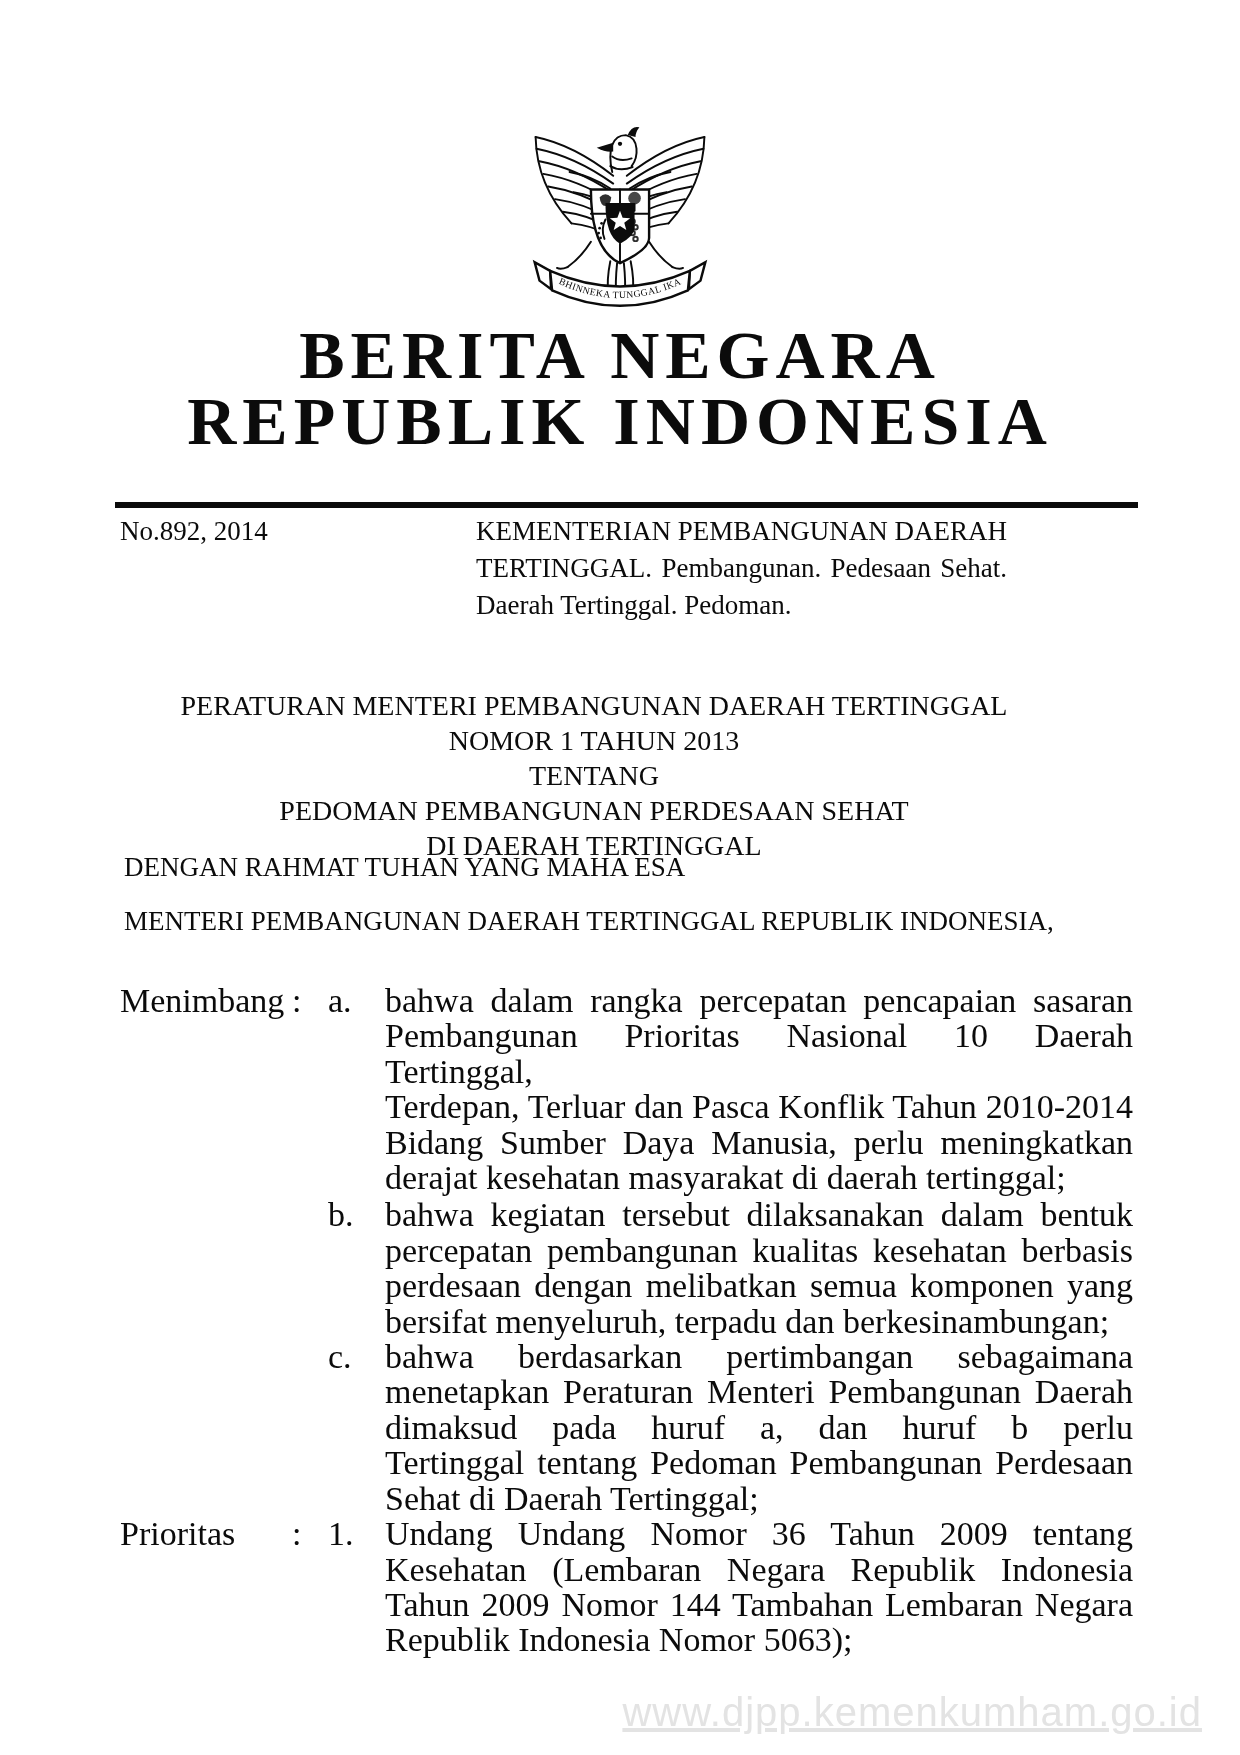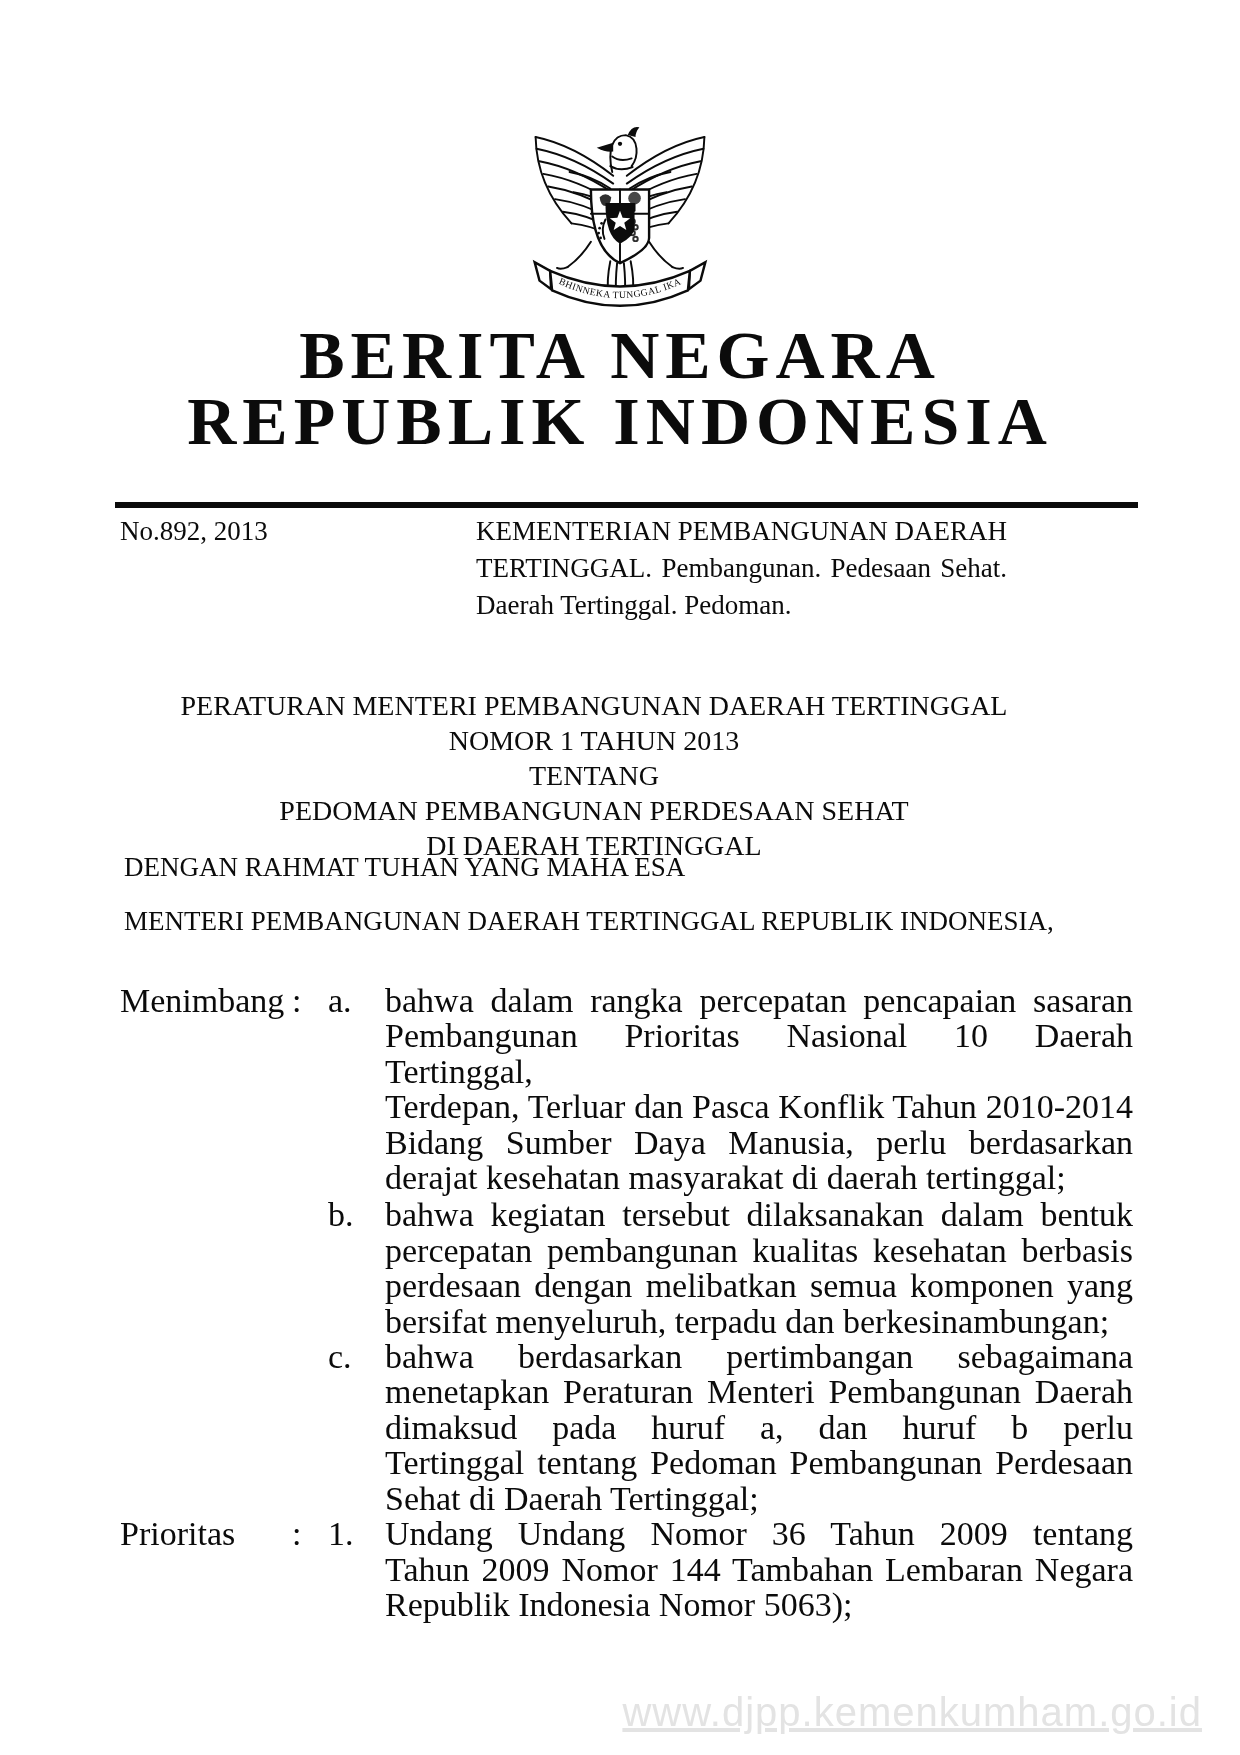--- a/index.html
+++ b/index.html
@@ -139,21 +139,21 @@
         </text>
       </g>
     </svg>
   </div>
 
   <div class="masthead-line mh1">BERITA NEGARA</div>
   <div class="masthead-line mh2">REPUBLIK INDONESIA</div>
   <div class="rule"></div>
 
   <div class="gazette">
-    <div class="gazette-no">No.892, 2013</div>
+    <div class="gazette-no">No.892, 2014</div>
     <div class="gazette-subject">
       <div class="jl">KEMENTERIAN PEMBANGUNAN DAERAH</div>
       <div class="jl">TERTINGGAL. Pembangunan. Pedesaan Sehat.</div>
       <div class="ll">Daerah Tertinggal. Pedoman.</div>
     </div>
   </div>
 
   <div class="doc-title">
     <div>PERATURAN MENTERI PEMBANGUNAN DAERAH TERTINGGAL</div>
     <div>NOMOR 1 TAHUN 2013</div>
@@ -168,21 +168,21 @@
   <div class="body-block">
 
     <div class="item-row">
       <div class="cell-label">Menimbang</div>
       <div class="cell-sep">:</div>
       <div class="cell-marker">a.</div>
       <div class="cell-text">
         <div class="jl">bahwa dalam rangka percepatan pencapaian sasaran</div>
         <div class="jl">Pembangunan Prioritas Nasional 10 Daerah Tertinggal,</div>
         <div class="jl">Terdepan, Terluar dan Pasca Konflik Tahun 2010-2014</div>
-        <div class="jl">Bidang Sumber Daya Manusia, perlu berdasarkan</div>
+        <div class="jl">Bidang Sumber Daya Manusia, perlu meningkatkan</div>
         <div class="ll">derajat kesehatan masyarakat di daerah tertinggal;</div>
       </div>
     </div>
 
     <div class="item-row gap">
       <div class="cell-label"></div>
       <div class="cell-sep"></div>
       <div class="cell-marker">b.</div>
       <div class="cell-text">
         <div class="jl">bahwa kegiatan tersebut dilaksanakan dalam bentuk</div>
@@ -204,20 +204,21 @@
         <div class="ll">Sehat di Daerah Tertinggal;</div>
       </div>
     </div>
 
     <div class="item-row">
       <div class="cell-label">Prioritas</div>
       <div class="cell-sep">:</div>
       <div class="cell-marker">1.</div>
       <div class="cell-text">
         <div class="jl">Undang Undang Nomor 36 Tahun 2009 tentang</div>
+        <div class="jl">Kesehatan (Lembaran Negara Republik Indonesia</div>
         <div class="jl">Tahun 2009 Nomor 144 Tambahan Lembaran Negara</div>
         <div class="ll">Republik Indonesia Nomor 5063);</div>
       </div>
     </div>
 
   </div>
 
   <div class="watermark">www.djpp.kemenkumham.go.id</div>
 
 </div>

